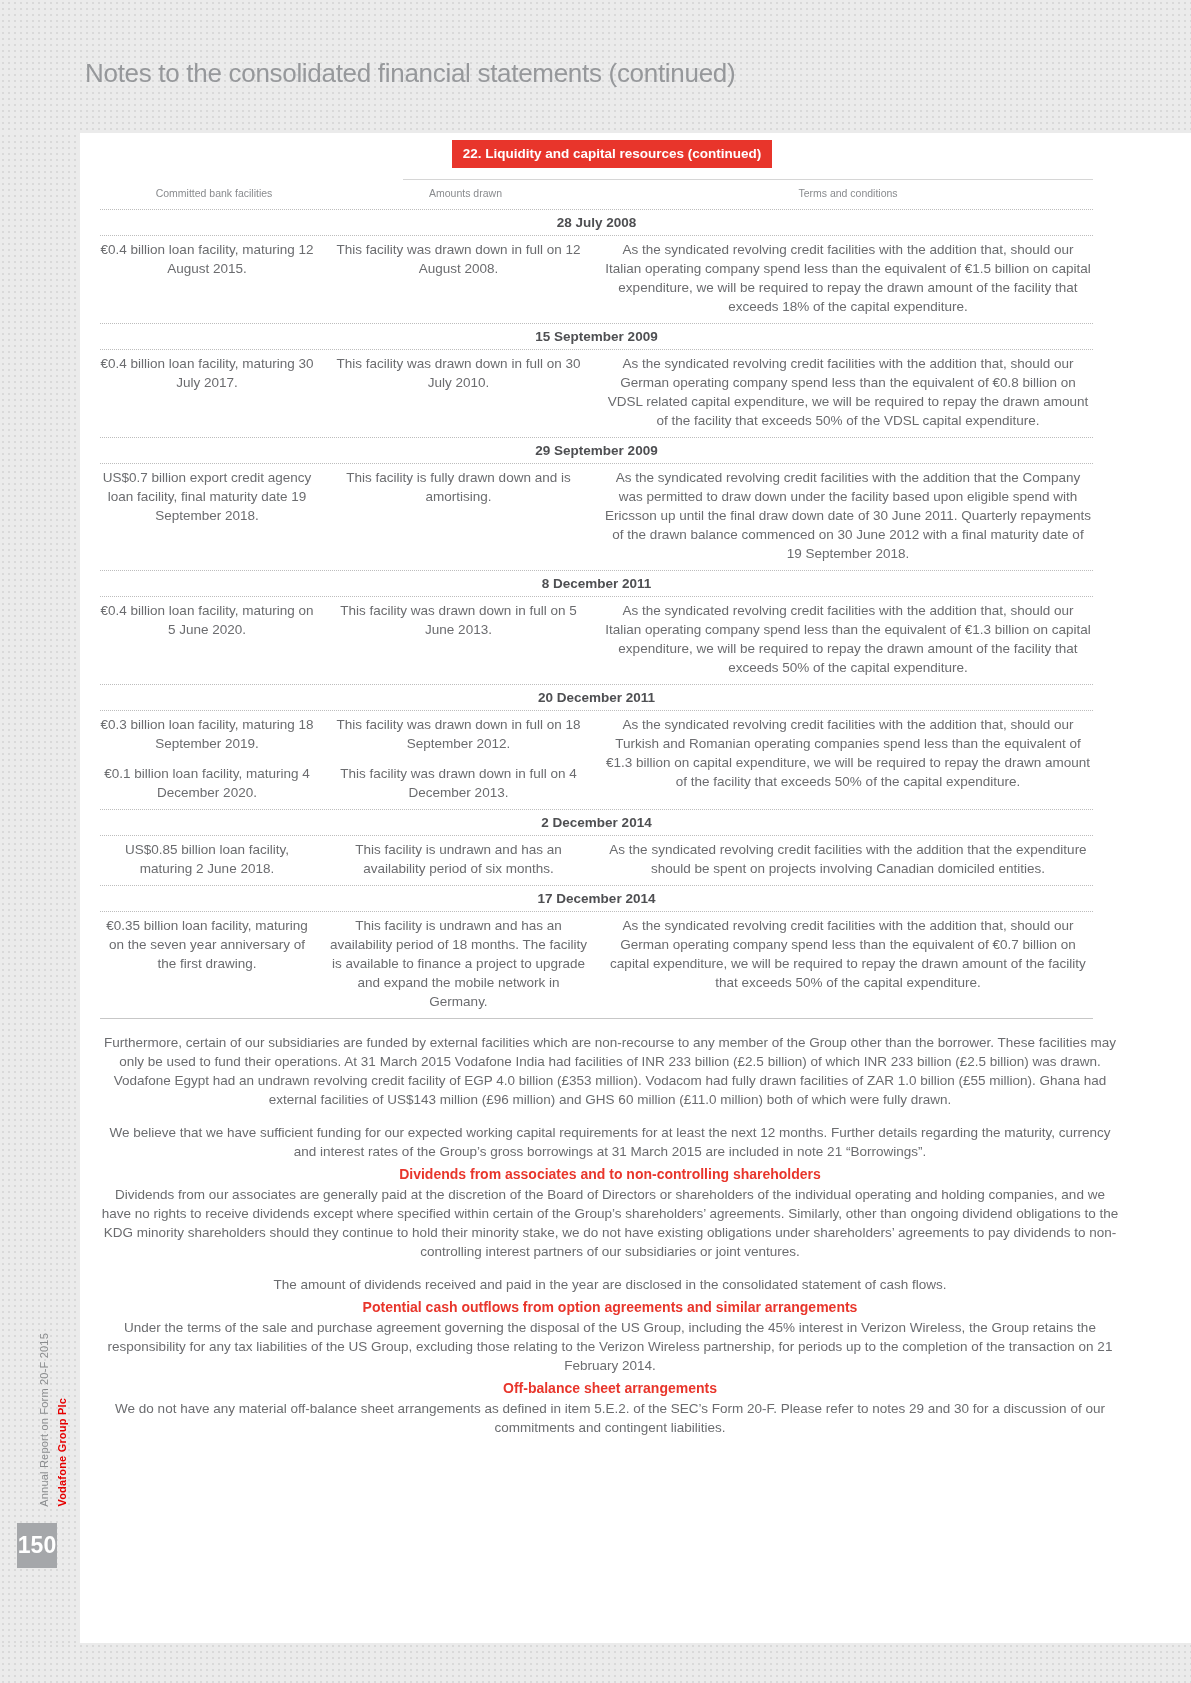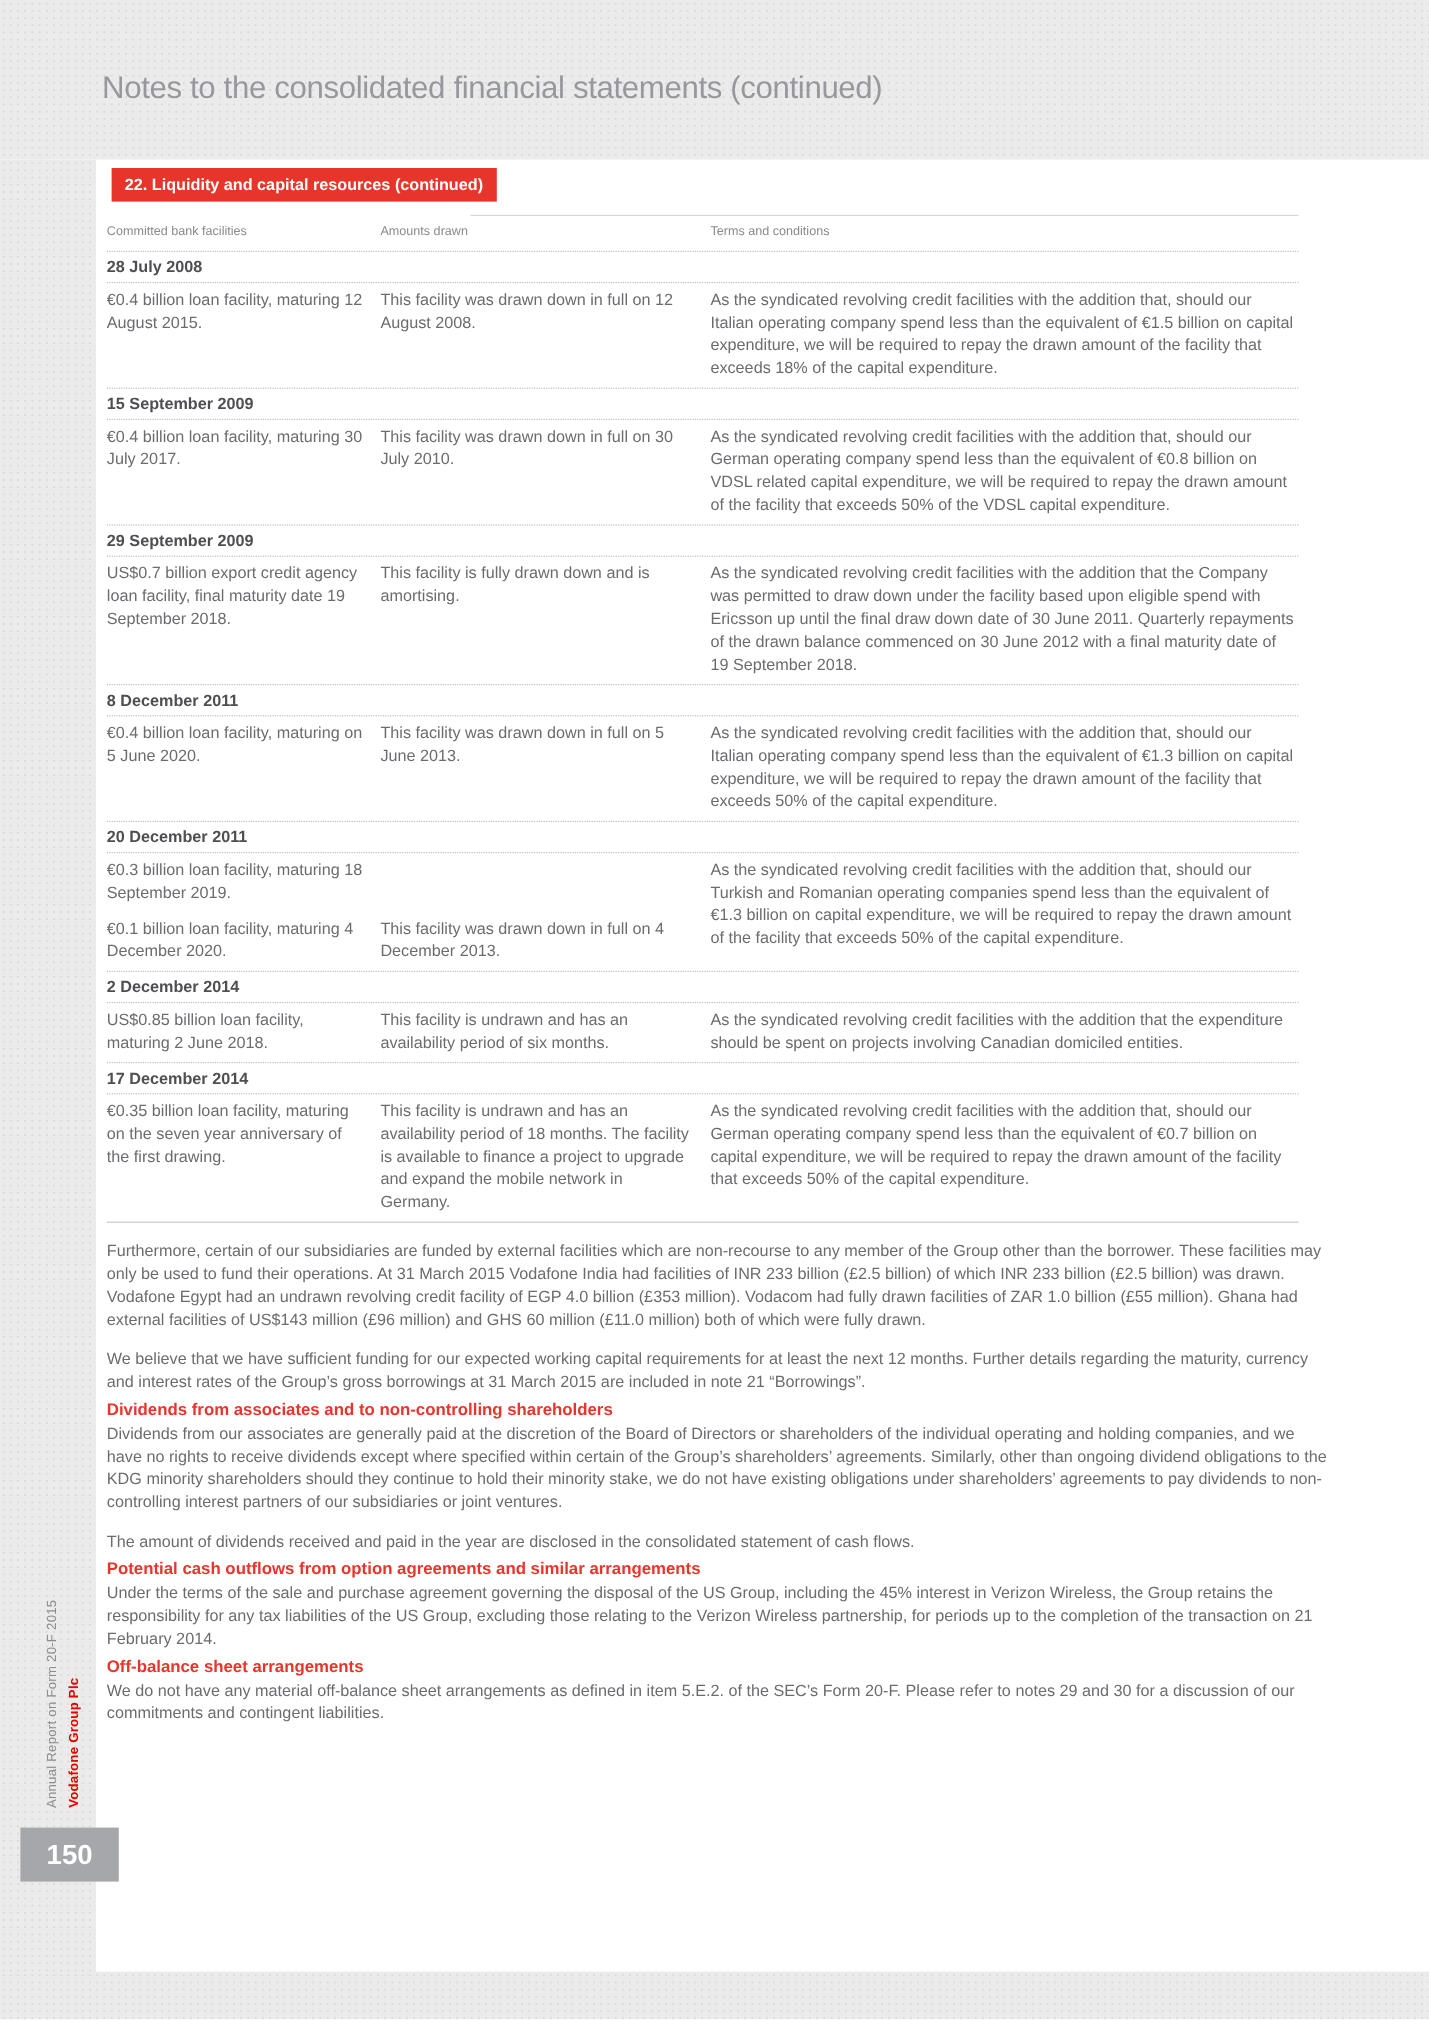--- a/index.html
+++ b/index.html
@@ -35,30 +35,30 @@
     writing-mode:vertical-rl;
     transform:rotate(180deg);
     font-size:11px; letter-spacing:0.2px;
     white-space:nowrap;
   }
   .side-gray { left:38px; bottom:176px; color:#8a8c8e; }
   .side-red  { left:56px; bottom:176px; color:#e60000; font-weight:bold; }
 
   .page-num {
     position:absolute; left:17px; top:1523px;
-    width:82px; height:45px;
+    width:40px; height:45px;
     background:#a5a7aa; color:#ffffff;
     font-size:23px; font-weight:bold;
     display:flex; align-items:center; justify-content:center;
   }
 
   
   .content {
-    position:absolute; left:89px; top:140px; width:1020px;
-    color:#6b6c6f; font-size:13.5px; line-height:19px;
+    position:absolute; left:100px; top:140px; width:1020px;
+    color:#6b6c6f; font-size:13.5px; line-height:19px;text-align:center;
   }
 
   .badge {
     display:inline-block;
     margin-left:4px;
     background:#e8352b; color:#ffffff;
     font-size:13.5px; font-weight:bold;
     padding:4px 11px 5px 11px;
   }
 
@@ -163,20 +163,21 @@
           <div class="tc tc3">As the syndicated revolving credit facilities with the addition that, should our Italian operating company spend less than the equivalent of €1.3 billion on capital expenditure, we will be required to repay the drawn amount of the facility that exceeds 50% of the capital expenditure.</div>
         </div>
       </div>
 
       <div class="tsec">
         <div class="tdate">20 December 2011</div>
         <div class="trow-d">
           <div>
             <div class="inner-row">
               <div class="tc">€0.3 billion loan facility, maturing 18 September 2019.</div>
+              <div class="tc">This facility was drawn down in full on 18 September 2012.</div>
             </div>
             <div class="inner-row">
               <div class="tc">€0.1 billion loan facility, maturing 4 December 2020.</div>
               <div class="tc">This facility was drawn down in full on 4 December 2013.</div>
             </div>
           </div>
           <div class="tc tc3">As the syndicated revolving credit facilities with the addition that, should our Turkish and Romanian operating companies spend less than the equivalent of €1.3 billion on capital expenditure, we will be required to repay the drawn amount of the facility that exceeds 50% of the capital expenditure.</div>
         </div>
       </div>
 

